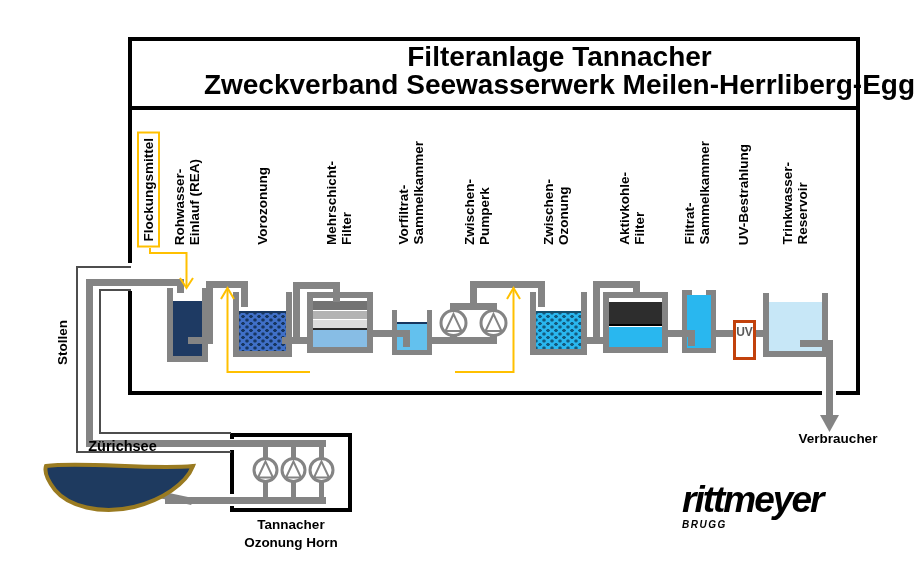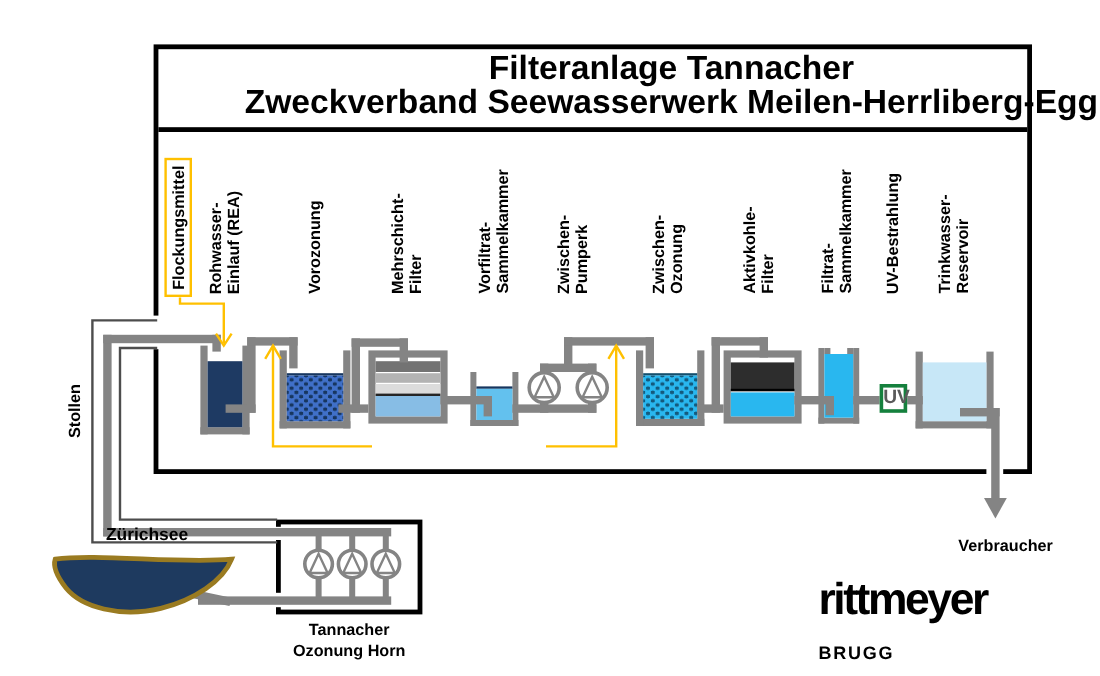--- a/index.html
+++ b/index.html
@@ -24,27 +24,27 @@
   .tfill{position:absolute;left:0;right:0;}
   .dots-blue{background-color:#4070c8;
     background-image:radial-gradient(#17365f 1.5px, rgba(0,0,0,0) 2px),radial-gradient(#17365f 1.5px, rgba(0,0,0,0) 2px);
     background-size:8px 7px;background-position:0 0,4px 3.5px;}
   .dots-cyan{background-color:#29b7ef;
     background-image:radial-gradient(#145a7d 1.5px, rgba(0,0,0,0) 2px),radial-gradient(#145a7d 1.5px, rgba(0,0,0,0) 2px);
     background-size:8px 7px;background-position:0 0,4px 3.5px;}
   
   #ozon-box{left:310px;top:361px;width:145px;height:22px;border:2px solid #ffc000;box-sizing:border-box;
             background:#fff;text-align:center;font-weight:bold;font-size:13.5px;line-height:19px;}
-  #uv-box{left:733px;top:320px;width:23px;height:24px;border:3px solid #15803d;box-sizing:border-box;
-          background:#fff;text-align:center;font-weight:bold;font-size:16px;line-height:18px;color:#5a5a5a;}
+  #uv-box{left:733px;top:320px;width:23px;height:40px;border:3px solid #c2410c;box-sizing:border-box;
+          background:#fff;text-align:center;font-weight:bold;font-size:12px;line-height:18px;color:#5a5a5a;}
   .blabel{position:absolute;font-weight:bold;font-size:13.5px;text-align:center;}
   #lbl-stollen{left:55px;bottom:198px;}
-  #logo{left:682px;top:481px;line-height:1;}
+  #logo{left:682px;top:481px;line-height:1;font-style:italic;}
   #logo .brand{font-size:37px;font-weight:bold;letter-spacing:-2px;}
-  #logo .sub{font-size:15px;font-weight:bold;letter-spacing:1.5px;margin-top:19px;}
+  #logo .sub{font-size:10px;font-weight:bold;letter-spacing:1.5px;margin-top:2px;}
   svg{position:absolute;left:0;top:0;pointer-events:none;}
 </style>
 </head>
 <body>
 
 <div id="stage">
 
   <div class="abs" id="plant-box"></div>
   <div class="abs" id="title-sep"></div>
   <div class="abs title" style="top:44px;">Filteranlage Tannacher</div>
@@ -223,20 +223,20 @@
 
   <div class="abs" id="uv-box">
     <span>UV</span>
   </div>
   <div class="vlabel" id="lbl-stollen">
     <span>Stollen</span>
   </div>
   <div class="blabel" style="left:60px;top:438px;width:125px;font-size:14.5px;">Zürichsee</div>
   <div class="blabel" style="left:221px;top:517px;width:140px;">Tannacher</div>
   <div class="blabel" style="left:221px;top:535px;width:140px;">Ozonung Horn</div>
-  <div class="blabel" style="left:788px;top:431px;width:100px;margin-top:16px;">Verbraucher</div>
+  <div class="blabel" style="left:788px;top:431px;width:100px;">Verbraucher</div>
 
   <div class="abs" id="logo">
     <div class="brand">rittmeyer</div>
     <div class="sub">BRUGG</div>
   </div>
 
 </div>
 
 </body></html>

